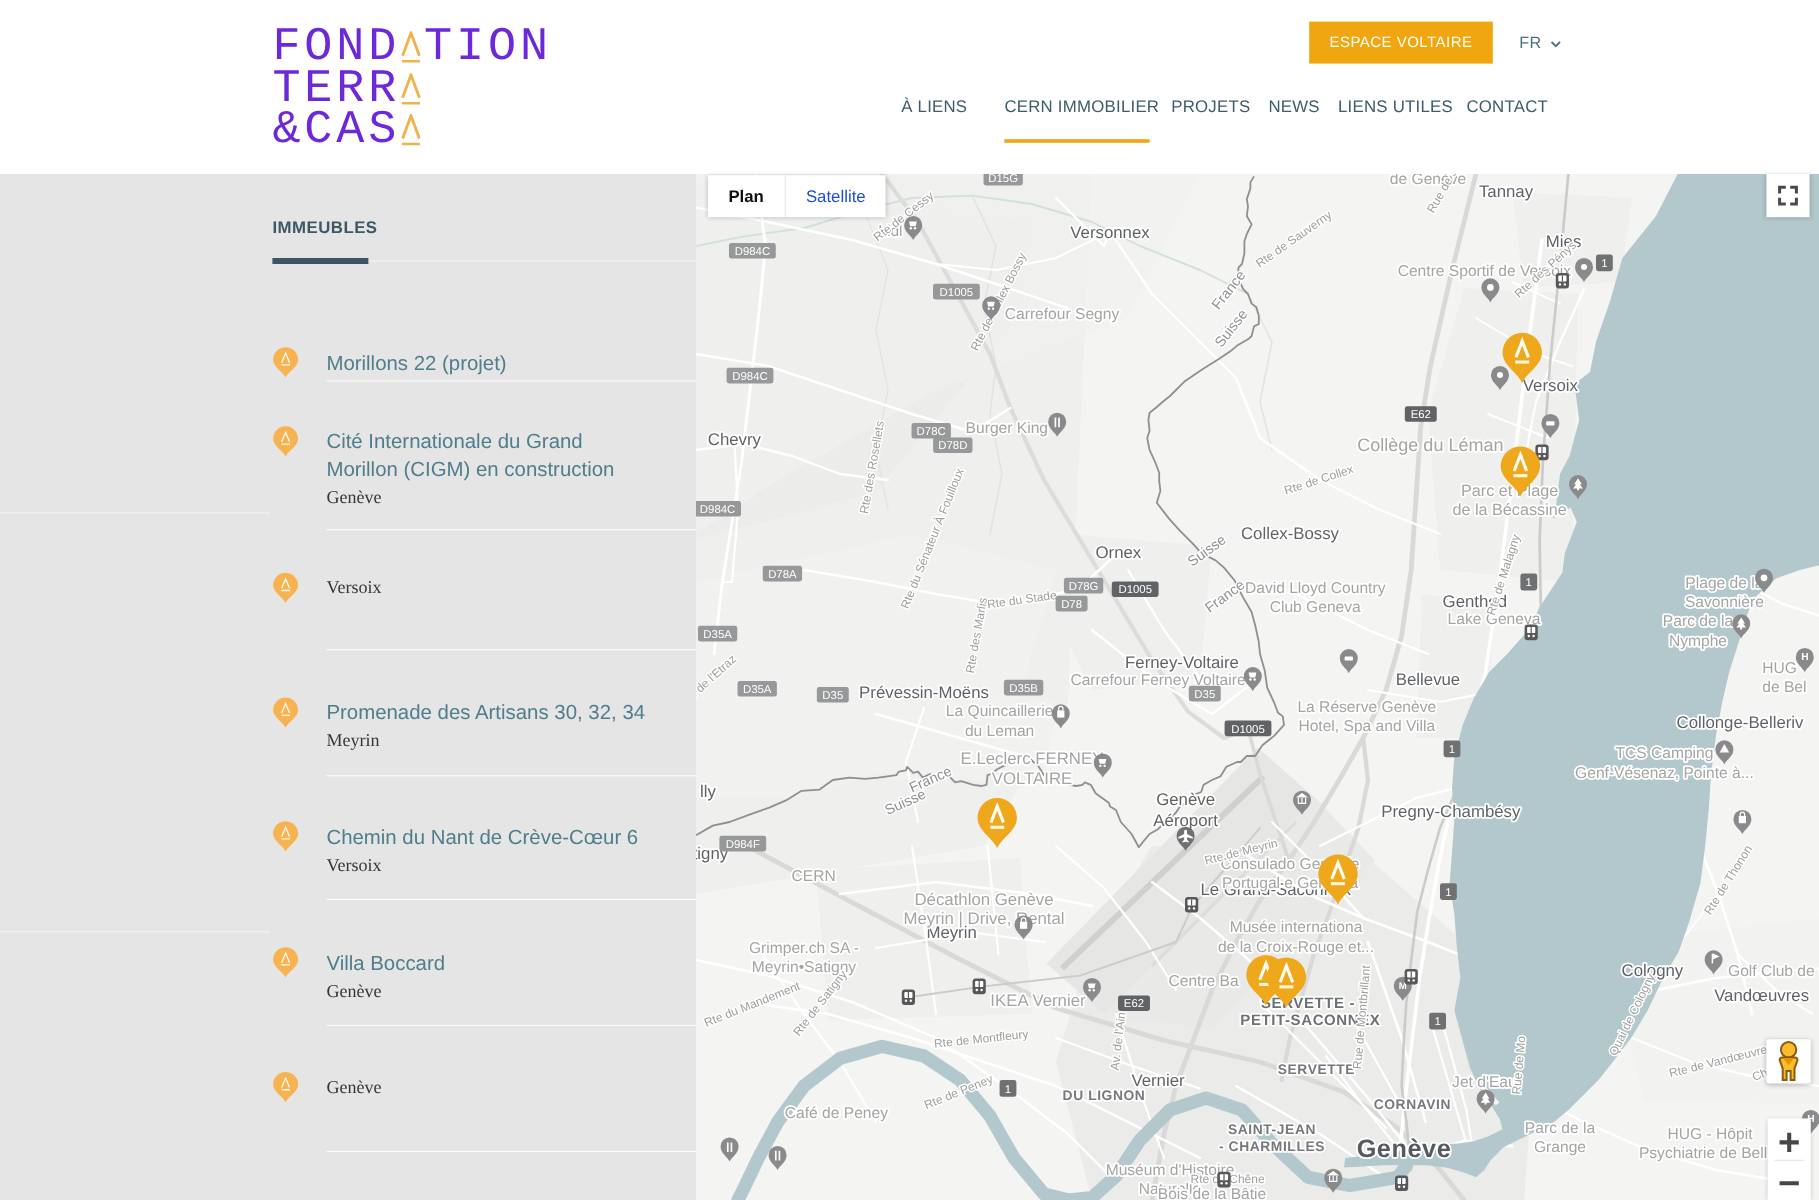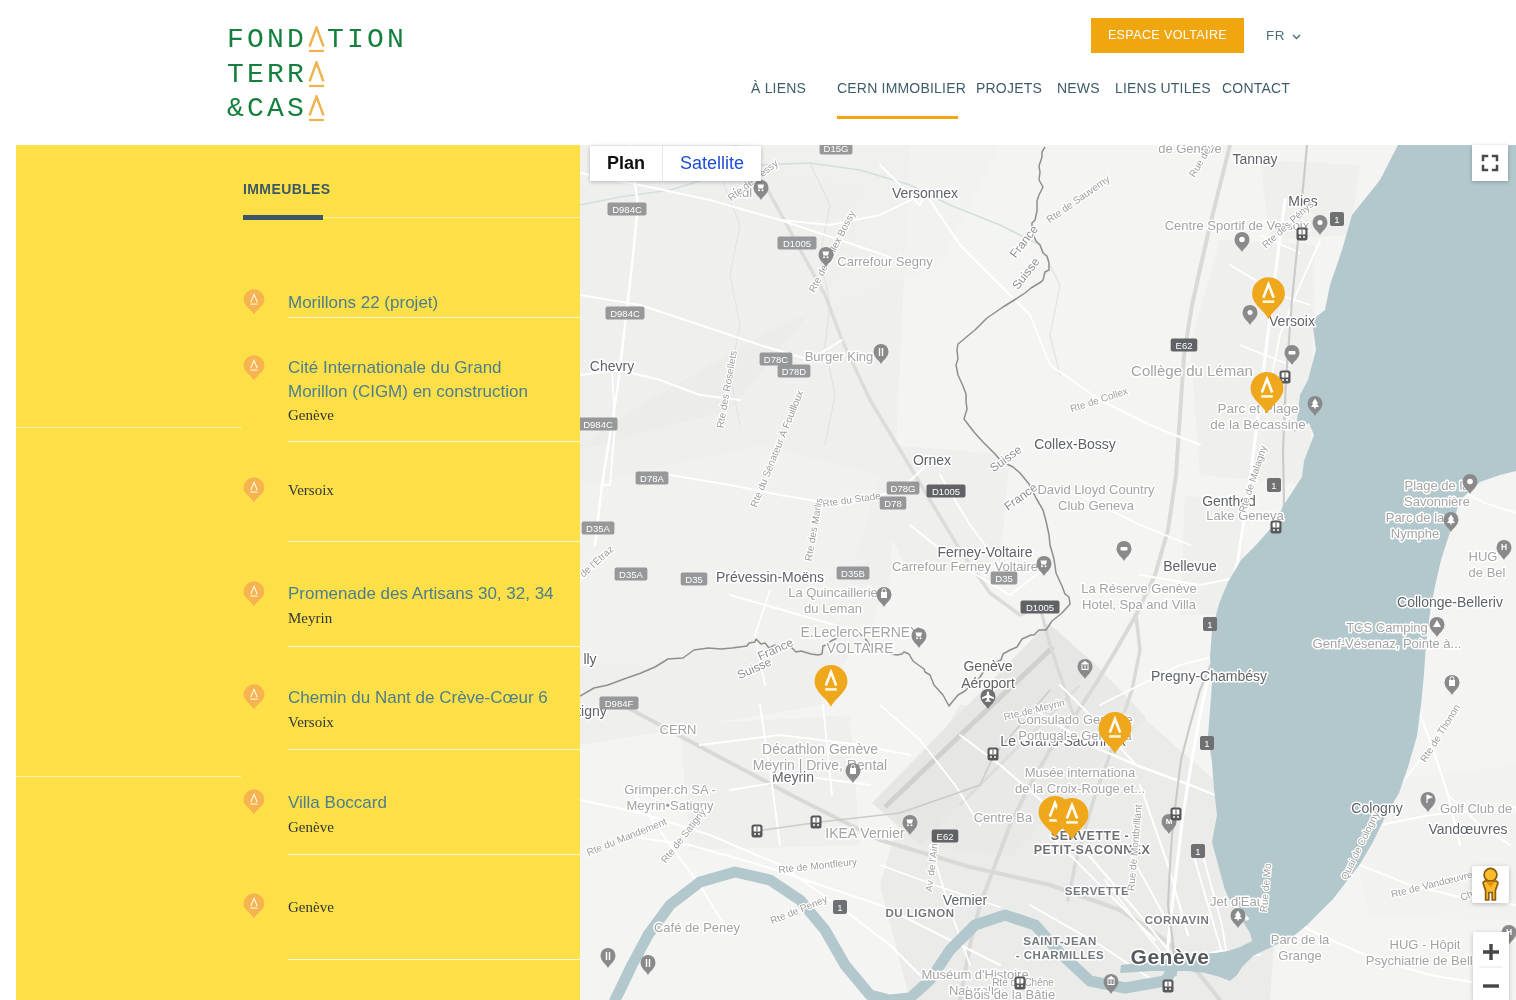--- a/index.html
+++ b/index.html
@@ -1,45 +1,45 @@
 <!DOCTYPE html>
 <html><head>
 <meta charset="utf-8">
 <style>
 * { margin:0; padding:0; box-sizing:border-box; }
 html,body { width:1516px; height:1000px; overflow:hidden; background:#fff; }
 #page { position:relative; width:1516px; height:1000px; font-family:"Liberation Sans",sans-serif; overflow:hidden; }
 .abs { position:absolute; }
 
 
-#logo { left:227px; top:22px; color:#15803d; font-family:"Liberation Mono",monospace; font-size:28px; line-height:35.5px; letter-spacing:3.2px; font-weight:400; }
+#logo { left:227px; top:22px; color:#6d28d9; font-family:"Liberation Mono",monospace; font-size:39px; line-height:35.5px; letter-spacing:3.2px; font-weight:400; }
 #logo .row { height:34.5px; display:flex; align-items:flex-start; }
 #logo svg.la { margin-top:4px; margin-right:1px; }
 #nav { top:80px; left:0; width:1516px; font-size:14px; color:#3e5c6a; }
 #nav span { position:absolute; top:0; white-space:nowrap; letter-spacing:0.2px; }
 #navline { left:837px; top:116px; width:121px; height:3px; background:#f2a60f; }
 #btn { left:1091px; top:18px; width:153px; height:35px; background:#f0a60e; color:#fff; font-size:12.5px; letter-spacing:0.4px; text-align:center; line-height:35px; }
 #fr { left:1266px; top:28px; color:#4b7282; font-size:13.5px; letter-spacing:0.4px; }
 
 
-#side { left:16px; top:145px; width:580px; height:855px; background:#fde047; }
+#side { left:0; top:145px; width:580px; height:855px; background:#e5e5e5; }
 #side h2 { position:absolute; left:227px; top:36px; font-size:14px; color:#3c5866; letter-spacing:0.4px; font-weight:bold; }
 #sidebar-bar { position:absolute; left:227px; top:70px; width:80px; height:5px; background:#3d5665; }
 .faint { position:absolute; height:1px; background:rgba(255,255,255,0.55); }
 .item { position:absolute; left:272px; width:308px; }
 .item .t { color:#4e7d8c; font-size:17px; line-height:23.5px; }
 .item .s { color:#333639; font-size:15px; margin-top:4px; font-family:"Liberation Serif",serif; }
 .sep { position:absolute; left:272px; width:308px; height:1px; background:rgba(255,255,255,0.8); }
 .pin { position:absolute; left:227px; width:21px; height:24px; }
 
 
 #map { left:580px; top:145px; width:936px; height:855px; background:#f4f4f2; }
 .mctl { position:absolute; background:#fff; box-shadow:0 1px 4px rgba(0,0,0,0.25); }
 #plansat { left:10px; top:1px; height:35px; display:flex; }
-#plansat .pc { padding:0 17px; line-height:35px; font-size:18px; }
+#plansat .pc { padding:0 17px; line-height:35px; font-size:14px; }
 #fullscr { left:892px; top:0px; width:36px; height:36px; }
 #pegman { left:892px; top:721px; width:37px; height:37px; border-radius:2px; }
 #zoomc { left:893px; top:787px; width:36px; height:68px; }
 </style>
 </head>
 <body>
 <div id="page">
 
   <div id="logo" class="abs">
     <div class="row">FOND<svg class="la" width="19" height="29" viewBox="0 0 19 29">

